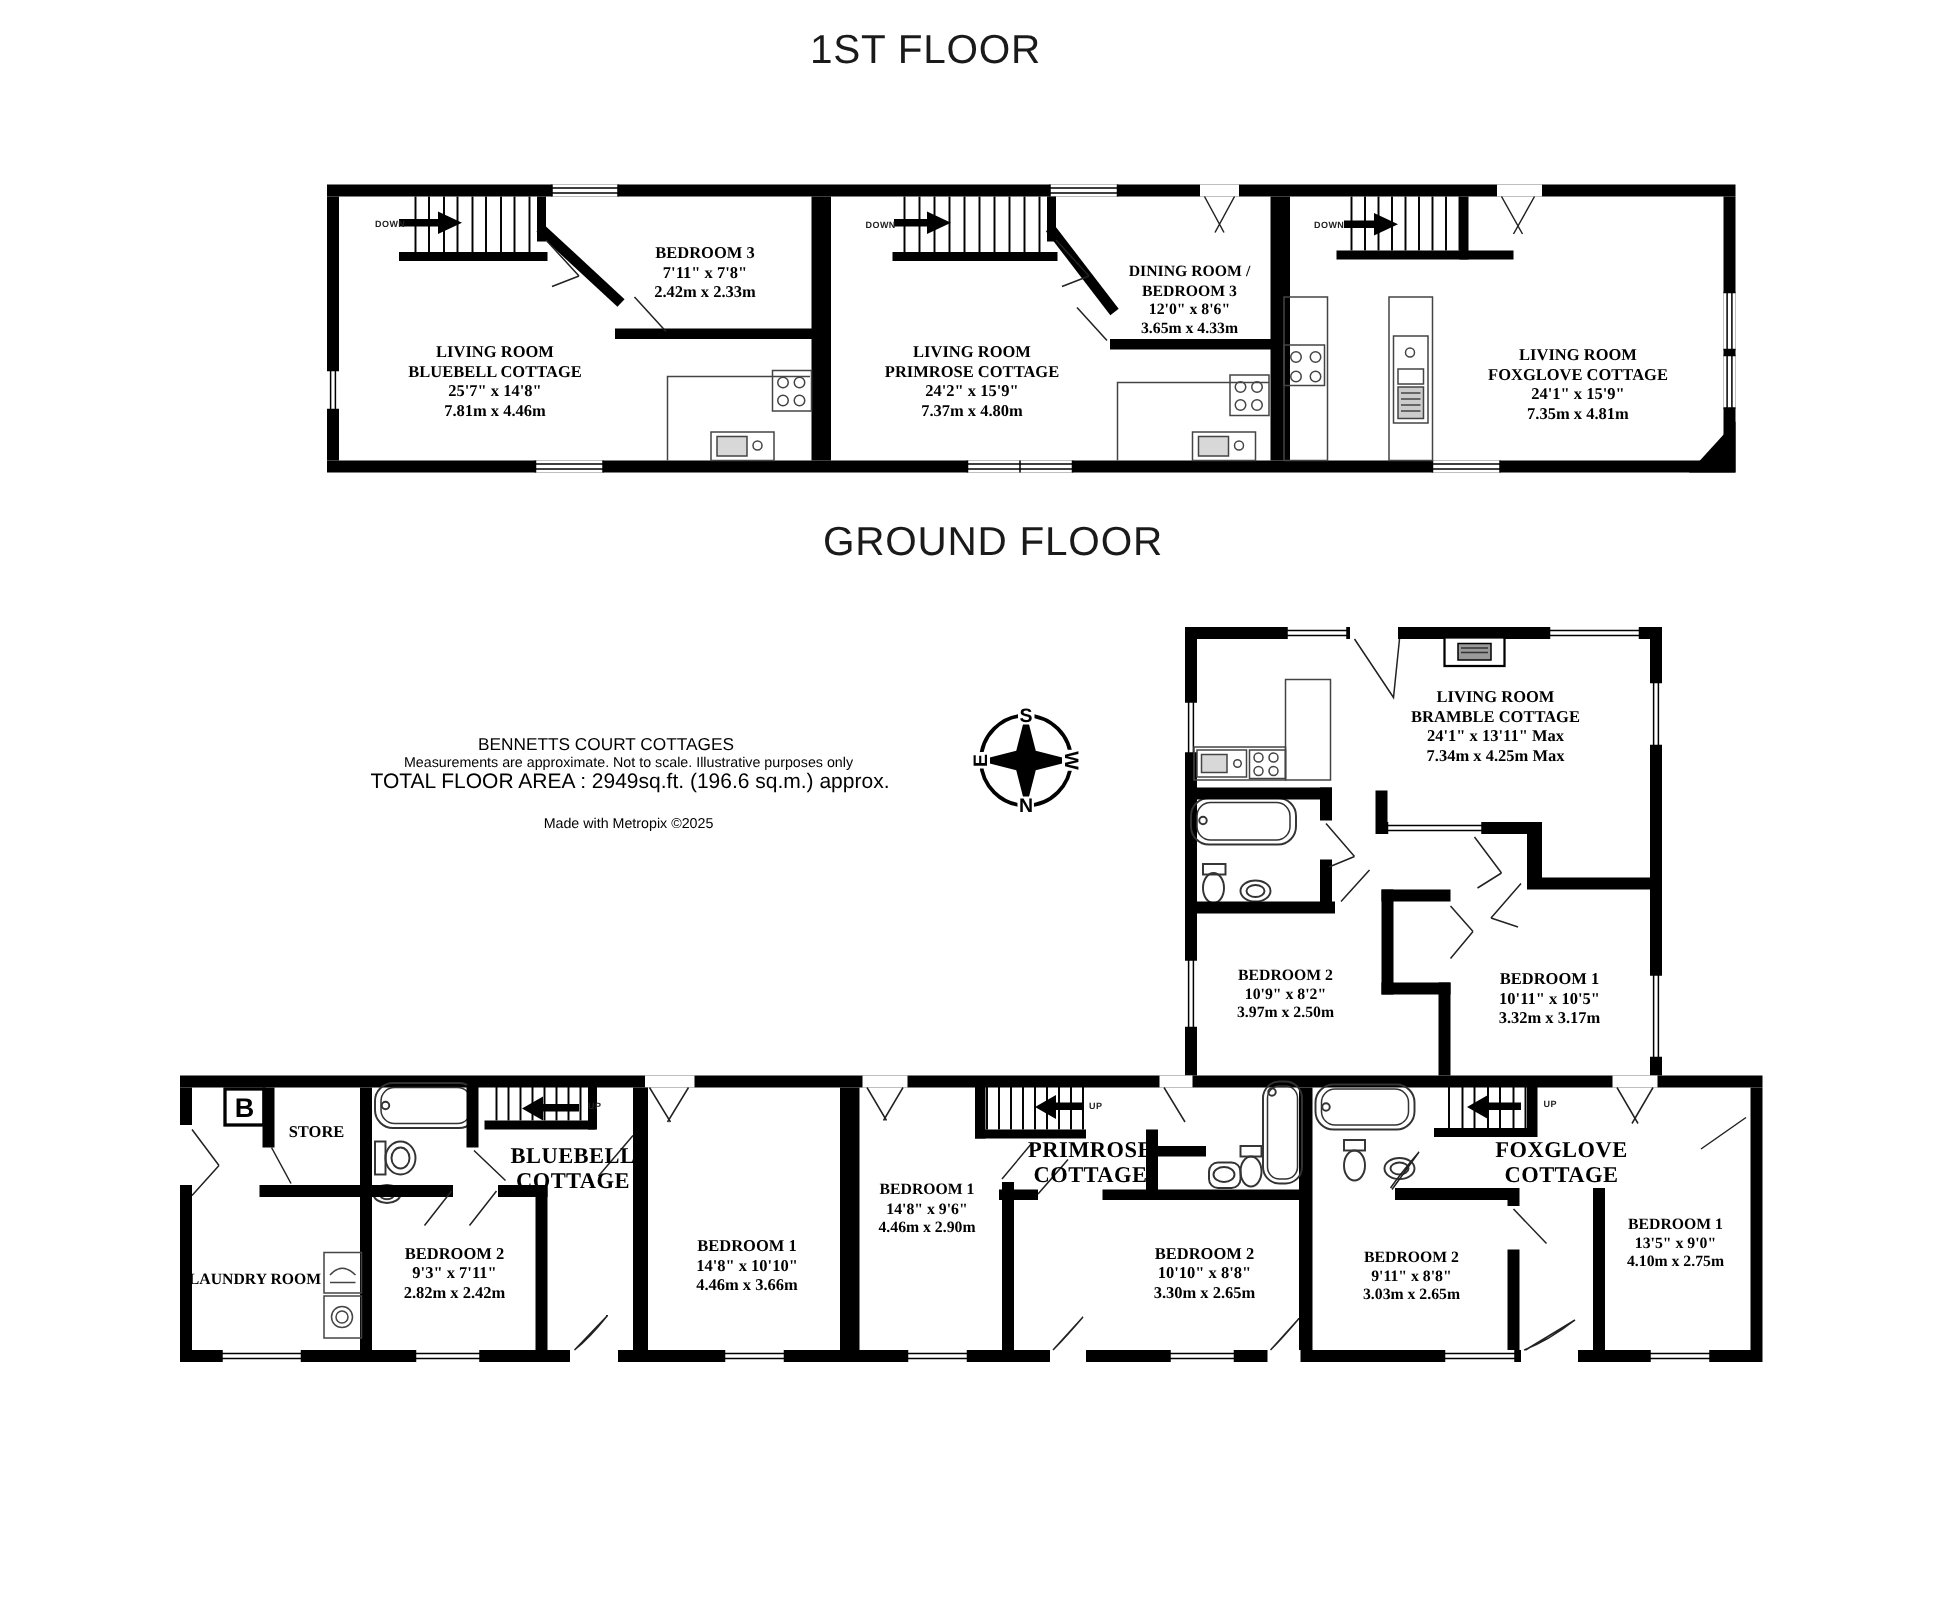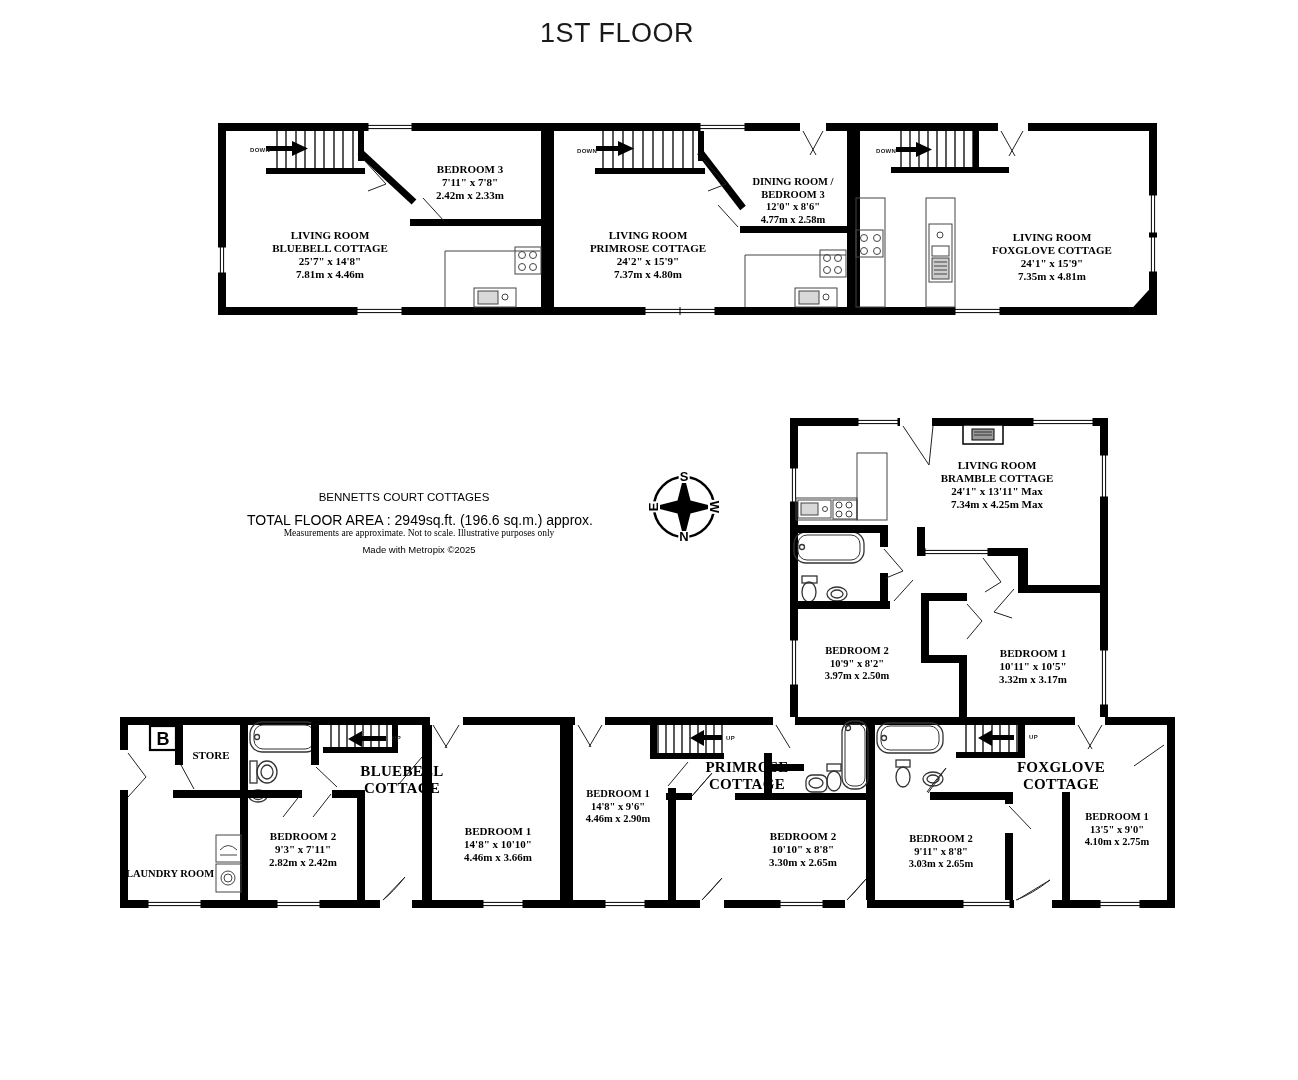--- a/index.html
+++ b/index.html
@@ -3,21 +3,21 @@
 <meta charset="utf-8">
 <style>
   html,body{margin:0;padding:0;background:#fff;}
   .stage{position:relative;width:1272px;height:1080px;background:#ffffff;overflow:hidden;
          font-family:"Liberation Sans",sans-serif;color:#000;}
   .stage svg{position:absolute;left:0;top:0;}
   .title{position:absolute;transform:translateX(-50%);font-size:27px;letter-spacing:.5px;color:#1a1a1a;white-space:nowrap;}
   .rl{position:absolute;transform:translateX(-50%);text-align:center;font-weight:bold;
       font-size:11px;line-height:13px;white-space:nowrap;font-family:Liberation Serif, serif;}
   .rl.small{font-size:10.5px;line-height:12.5px;}
-  .rl.cname{font-size:15px;line-height:16.5px;letter-spacing:.3px;margin-left:20px;}
+  .rl.cname{font-size:15px;line-height:16.5px;letter-spacing:.3px;}
   .tiny{position:absolute;font-size:6px;font-weight:bold;letter-spacing:.3px;color:#222;white-space:nowrap;}
   .info{position:absolute;transform:translateX(-50%);text-align:center;white-space:nowrap;}
   .info.name{font-size:11.5px;}
   .info.area{font-size:14px;}
   .info.fine{font-size:9.5px;}
   .bletter{position:absolute;transform:translate(-50%,-50%);font-size:18px;font-weight:bold;}
   .cpt{position:absolute;transform:translate(-50%,-50%);font-size:13px;font-weight:bold;background:#fff;padding:0 1px;line-height:12px;}
   .cpt.e{transform:translate(-50%,-50%) rotate(-90deg);}
   .cpt.w{transform:translate(-50%,-50%) rotate(90deg);}
 </style>
@@ -328,24 +328,25 @@
     </g>
   </g>
 
   <g>
     <circle cx="684" cy="507" r="30" fill="none" stroke="#000" stroke-width="2.5"></circle>
     <polygon points="684,475 690.5,500.5 716,507 690.5,513.5 684,539 677.5,513.5 652,507 677.5,500.5" fill="#000"></polygon>
   </g>
 </svg>
 
 <div class="title" style="left:617px;top:18px;">1ST FLOOR</div>
+<div class="title" style="left:662px;top:346px;">GROUND FLOOR</div>
 
 <div class="info name" style="left:404px;top:491px;">BENNETTS COURT COTTAGES</div>
 <div class="info area" style="left:420px;top:512px;">TOTAL FLOOR AREA : 2949sq.ft. (196.6 sq.m.) approx.</div>
-<div class="info fine" style="left:419px;top:528px;font-family:Liberation Serif, serif;">Measurements are approximate.  Not to scale.  Illustrative purposes only</div>
+<div class="info fine" style="left:419px;top:503px;">Measurements are approximate.  Not to scale.  Illustrative purposes only</div>
 <div class="info fine" style="left:419px;top:544px;">Made with Metropix ©2025</div>
 
 <span class="cpt" style="left:684px;top:477px;">S</span>
 <span class="cpt" style="left:684px;top:537px;">N</span>
 <span class="cpt e" style="left:654px;top:507px;">E</span>
 <span class="cpt w" style="left:714px;top:507px;">W</span>
 
 <div class="rl" style="left:330px;top:229px;">
   <div>LIVING ROOM</div>
   <div>BLUEBELL COTTAGE</div>
@@ -360,21 +361,21 @@
 <div class="rl" style="left:648px;top:229px;">
   <div>LIVING ROOM</div>
   <div>PRIMROSE COTTAGE</div>
   <div>24'2"  x 15'9"</div>
   <div>7.37m  x 4.80m</div>
 </div>
 <div class="rl small" style="left:793px;top:176px;">
   <div>DINING ROOM /</div>
   <div>BEDROOM 3</div>
   <div>12'0"  x 8'6"</div>
-  <div>4.77m  x 2.58m</div>
+  <div>3.65m  x 4.33m</div>
 </div>
 <div class="rl" style="left:1052px;top:231px;">
   <div>LIVING ROOM</div>
   <div>FOXGLOVE COTTAGE</div>
   <div>24'1"  x 15'9"</div>
   <div>7.35m  x 4.81m</div>
 </div>
 
 <div class="rl" style="left:997px;top:459px;">
   <div>LIVING ROOM</div>
@@ -388,21 +389,21 @@
   <div>3.97m  x 2.50m</div>
 </div>
 <div class="rl" style="left:1033px;top:647px;">
   <div>BEDROOM 1</div>
   <div>10'11"  x 10'5"</div>
   <div>3.32m  x 3.17m</div>
 </div>
 <div class="rl" style="left:211px;top:749px;">
   <div>STORE</div>
 </div>
-<div class="rl small" style="left:170px;top:868px;">
+<div class="rl small" style="left:170px;top:848px;">
   <div>LAUNDRY ROOM</div>
 </div>
 <div class="rl cname" style="left:382px;top:763px;">
   <div>BLUEBELL</div>
   <div>COTTAGE</div>
 </div>
 <div class="rl" style="left:303px;top:830px;">
   <div>BEDROOM 2</div>
   <div>9'3"  x 7'11"</div>
   <div>2.82m  x 2.42m</div>

